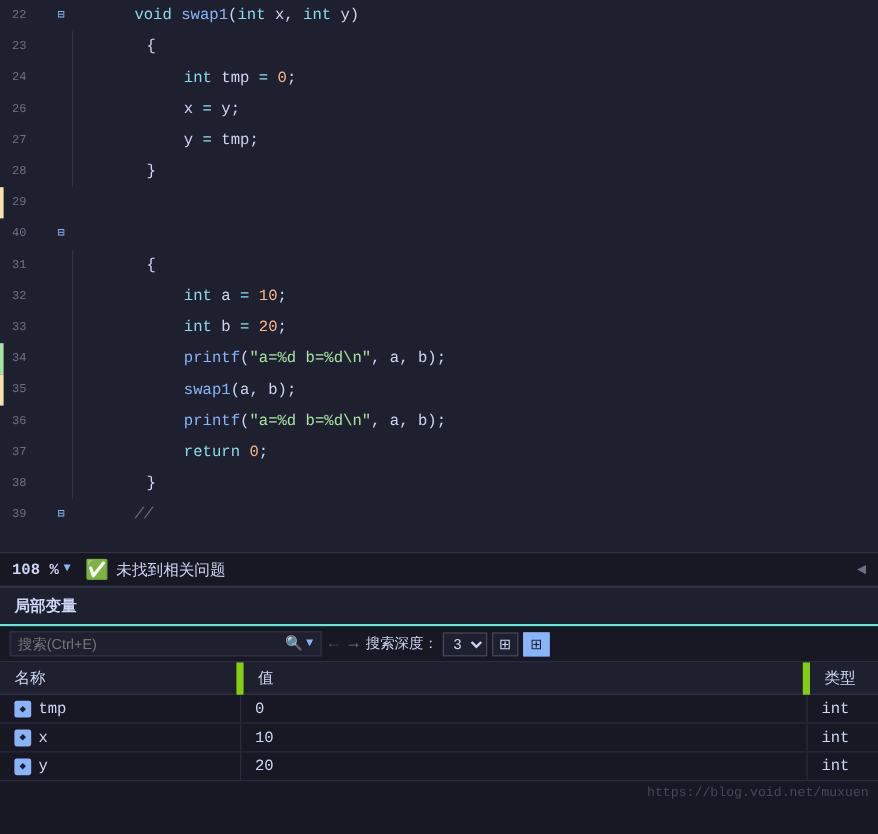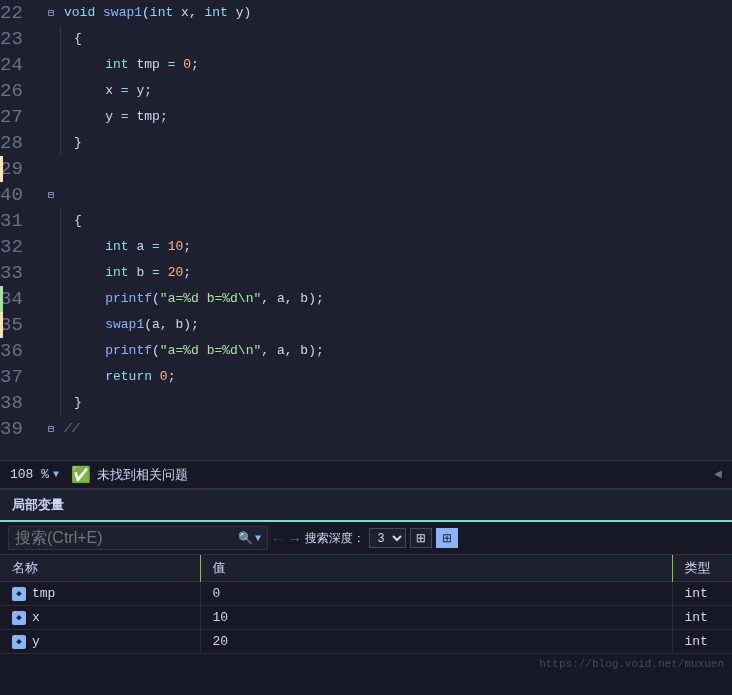--- a/index.html
+++ b/index.html
@@ -34,24 +34,24 @@
       position: relative;
     }
 
     .code-line.current-line {
       background: #2a2a3e;
     }
 
     .line-number {
       width: 42px;
       min-width: 42px;
-      text-align: left;
+      text-align: center;
       padding-right: 10px;
       color: #6c7086;
-      font-size: 19px;
+      font-size: 10px;
       user-select: none;
     }
 
     .line-gutter {
       width: 18px;
       min-width: 18px;
       display: flex;
       align-items: center;
       justify-content: center;
       position: relative;
@@ -68,20 +68,21 @@
       min-width: 10px;
       border-left: 1px solid #313244;
       height: 100%;
     }
 
     .code-content {
       padding-left: 4px;
       white-space: pre;
       font-size: 13px;
       line-height: 26px;
+      margin-left: 48px;
     }
 
     .kw { color: #89dceb; }
     .type { color: #89dceb; }
     .fn { color: #89b4fa; }
     .str { color: #a6e3a1; }
     .num { color: #fab387; }
     .comment { color: #6c7086; font-style: italic; }
     .var { color: #cdd6f4; }
     .op { color: #89dceb; }
@@ -119,20 +120,21 @@
       border-top: 1px solid #313244;
       gap: 12px;
     }
 
     .status-zoom {
       color: #cdd6f4;
       font-size: 13px;
       display: flex;
       align-items: center;
       gap: 4px;
+      font-weight: bold;
     }
 
     .status-check {
       display: flex;
       align-items: center;
       gap: 6px;
       color: #cdd6f4;
       font-size: 13px;
     }
 
@@ -179,21 +181,21 @@
       padding: 2px 6px;
       flex: 1;
       max-width: 260px;
     }
 
     .search-input {
       background: transparent;
       border: none;
       outline: none;
       color: #cdd6f4;
-      font-size: 16px;
+      font-size: 12px;
       width: 100%;
     }
 
     .toolbar-btn {
       background: #1e2030;
       border: 1px solid #45475a;
       color: #cdd6f4;
       padding: 2px 5px;
       cursor: pointer;
       font-size: 12px;
@@ -231,21 +233,21 @@
     .vars-table thead tr {
       background: #1e2030;
       border-bottom: 1px solid #313244;
     }
 
     .vars-table th {
       text-align: left;
       padding: 4px 12px;
       color: #cdd6f4;
       font-weight: normal;
-      border-right: 1px solid #84cc16;
+      border-right: 6px solid #84cc16;
     }
 
     .vars-table th:last-child {
       border-right: none;
     }
 
     .vars-table tbody tr {
       border-bottom: 1px solid #2a2a3e;
     }
 

